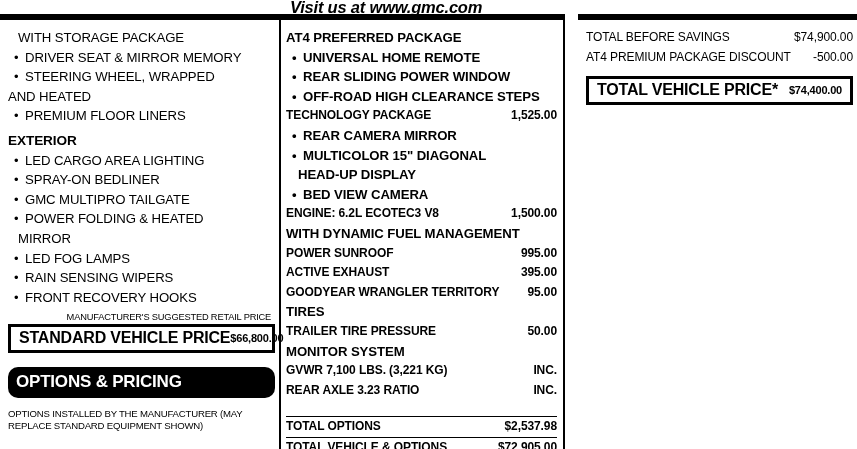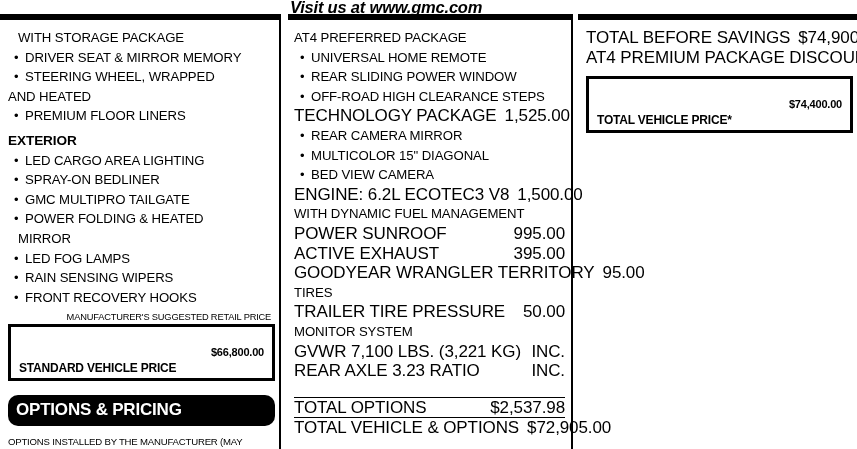--- a/index.html
+++ b/index.html
@@ -49,22 +49,23 @@
   }
   #col-left .panel-topbar { margin-top: 14px; }
   #col-left .panel-body {
     border-right: 2px solid #000000;
     height: 429px;
     padding: 8px 4px 0 8px;
   }
 
   
   #col-mid {
-    left: 288px;
+    left: 280px;
     width: 285px;
+    font-weight: bold;
   }
   #col-mid .panel-topbar { margin-top: 14px; }
   #col-mid .panel-body {
     border-right: 2px solid #000000;
     height: 429px;
     padding: 8px 6px 0 6px;
   }
 
   
   #col-right {
@@ -111,21 +112,21 @@
     line-height: 19.6px;
     letter-spacing: -0.1px;
     margin-top: 5px;
   }
 
   
   .prow {
     display: flex;
     justify-content: space-between;
     align-items: center;
-    font-size: 17px;
+    font-size: 12px;
     line-height: 19.6px;
     letter-spacing: -0.1px;
     white-space: nowrap;
   }
   .prow .plabel { flex: 0 1 auto; }
   .prow .pval   { flex: 0 0 auto; text-align: right; padding-left: 8px; }
 
   
   .msrp-caption {
     font-size: 9.6px;
@@ -143,25 +144,24 @@
   .price-box {
     border: 3px solid #000000;
     display: flex;
     justify-content: space-between;
     align-items: center;
     box-sizing: border-box;
     padding: 2px 8px 3px 8px;
     margin-top: 1px;
   }
   .price-box .pb-label {
-    font-size: 12px;
-    font-weight: bold;
-    letter-spacing: -0.2px;
-    white-space: nowrap;
-    margin-top: 32px;
+    font-size: 16px;
+    font-weight: bold;
+    letter-spacing: -0.2px;
+    white-space: nowrap;
   }
   .price-box .pb-value {
     font-size: 11px;
     font-weight: bold;
     letter-spacing: -0.2px;
     white-space: nowrap;
   }
 
   
   .banner {
@@ -254,20 +254,21 @@
           <div class="line">AT4 PREFERRED PACKAGE</div>
           <div class="line bullet">UNIVERSAL HOME REMOTE</div>
           <div class="line bullet">REAR SLIDING POWER WINDOW</div>
           <div class="line bullet">OFF-ROAD HIGH CLEARANCE STEPS</div>
           <div class="prow">
             <span class="plabel">TECHNOLOGY PACKAGE</span>
             <span class="pval">1,525.00</span>
           </div>
           <div class="line bullet">REAR CAMERA MIRROR</div>
           <div class="line bullet">MULTICOLOR 15" DIAGONAL</div>
+          <div class="line sub">HEAD-UP DISPLAY</div>
           <div class="line bullet">BED VIEW CAMERA</div>
           <div class="prow">
             <span class="plabel">ENGINE:  6.2L ECOTEC3 V8</span>
             <span class="pval">1,500.00</span>
           </div>
           <div class="line">WITH DYNAMIC FUEL MANAGEMENT</div>
           <div class="prow">
             <span class="plabel">POWER SUNROOF</span>
             <span class="pval">995.00</span>
           </div>

